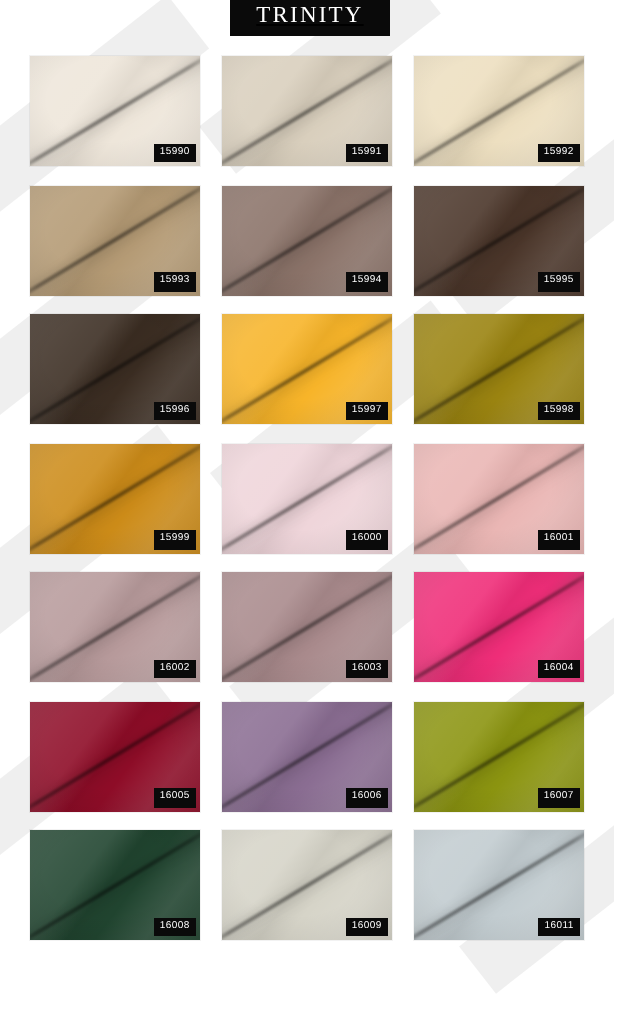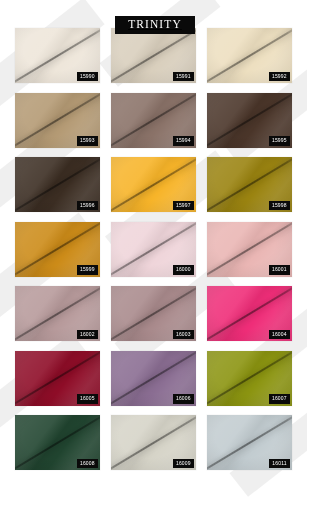--- a/index.html
+++ b/index.html
@@ -36,21 +36,21 @@
   .wm-f { left: 100px;  top: 190px; width: 140px; height: 32px; transform: rotate(-38deg); }
   .wm-g { left: 110px;  top: 300px; width: 130px; height: 30px; transform: rotate(-38deg); }
   .wm-h { left: 215px;  top: 95px;  width: 130px; height: 32px; transform: rotate(-38deg); }
   .wm-i { left: 220px;  top: 330px; width: 130px; height: 30px; transform: rotate(-38deg); }
   .wm-j { left: 225px;  top: 430px; width: 130px; height: 30px; transform: rotate(-38deg); }
 
   
   #title-banner {
     position: absolute;
     left: 115px;
-    top: 16px;
+    top: 0px;
     width: 80px;
     height: 18px;
     background: #0a0a0a;
     display: flex;
     align-items: center;
     justify-content: center;
     z-index: 3;
     text-decoration: underline;
   }
   #title-banner .title-text {

